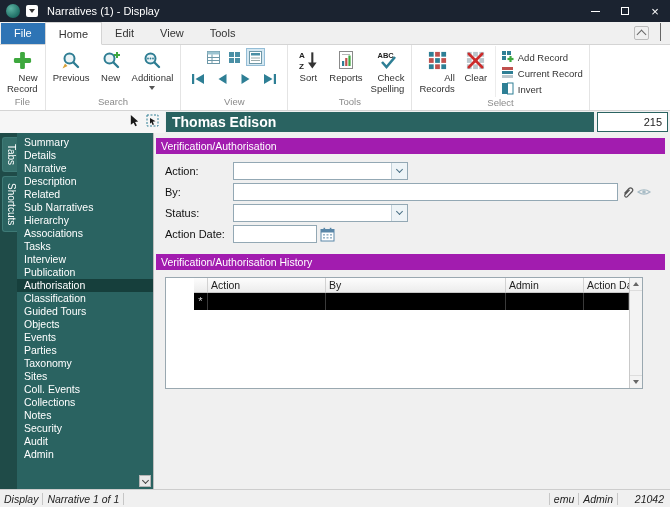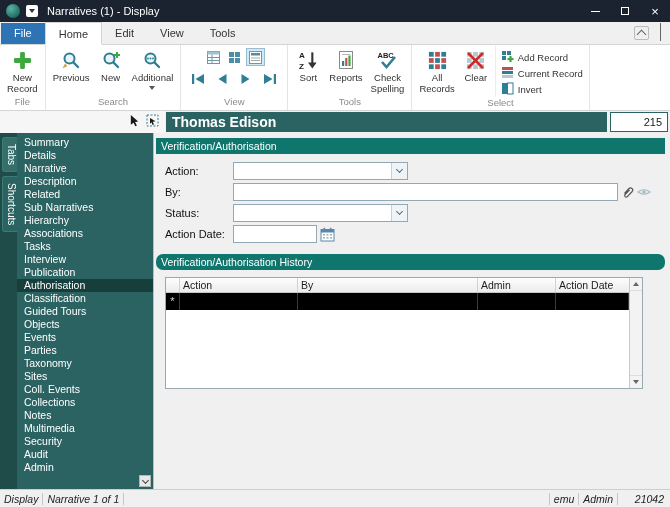--- a/index.html
+++ b/index.html
@@ -28,65 +28,65 @@
   .boxed { width: 15px; height: 14px; border: 1px solid #bbb; border-radius: 2px; display: flex; align-items: center; justify-content: center; }
   .boxed .chev-up { margin-top: 2px; }
 
   
   .ribbon { height: 66px; background: #fff; border-bottom: 1px solid #d4d4d4; display: flex; flex: none; }
   .rgroup { display: flex; flex-direction: column; border-right: 1px solid #e4e4e4; padding: 1px 3px 0; }
   .rgroup-body { flex: 1; display: flex; align-items: flex-start; }
   .rgroup-label { height: 14px; line-height: 12px; text-align: center; font-size: 9.5px; color: #8a8a8a; }
   .rbtn { display: flex; flex-direction: column; align-items: center; padding: 2px 4px 0; min-width: 34px; }
   .ricon { height: 24px; display: flex; align-items: center; justify-content: center; }
-  .rlabel { font-size: 9.5px; line-height: 10.5px; text-align: center; color: #333; white-space: pre-line; margin-top: 1px; }
+  .rlabel { font-size: 9.5px; line-height: 10.5px; text-align: right; color: #333; white-space: pre-line; margin-top: 1px; }
   .rbtn.disabled .rlabel { color: #a8a8a8; }
   .dd-caret { width: 0; height: 0; border-left: 3px solid transparent; border-right: 3px solid transparent; border-top: 4px solid #555; margin-top: 2px; }
   .view-col { display: flex; flex-direction: column; align-items: center; padding: 2px 4px 0; }
   .view-icons { display: flex; gap: 2px; margin-bottom: 4px; }
   .vicon { width: 19px; height: 18px; display: flex; align-items: center; justify-content: center; border: 1px solid transparent; }
   .vicon.selected { background: #d5e8f2; border-color: #94bdd6; }
   .nav-arrows { display: flex; gap: 4px; }
   .nav-btn { width: 20px; height: 18px; display: flex; align-items: center; justify-content: center; }
   .sel-small { display: flex; flex-direction: column; justify-content: flex-start; gap: 1px; padding: 4px 3px 0 5px; border-left: 1px solid #ececec; margin-left: 2px; }
   .sbtn { display: flex; align-items: center; gap: 4px; height: 15px; font-size: 9.5px; color: #333; white-space: nowrap; }
 
   
   .record-row { height: 22px; display: flex; align-items: stretch; background: #f0f0f0; flex: none; }
   .mini-toolbar { width: 165px; flex: none; display: flex; justify-content: flex-end; align-items: center; gap: 6px; padding-right: 6px; background: #f6f6f6; }
   .record-title { flex: 1; background: #2a6361; color: #fff; font-weight: bold; font-size: 14px; display: flex; align-items: center; padding-left: 6px; margin: 1px 3px 1px 1px; }
-  .record-count { width: 58px; flex: none; background: #fff; border: 1px solid #2a6361; margin: 1px 2px 1px 0; display: flex; align-items: center; justify-content: flex-end; padding-right: 5px; font-size: 11px; color: #222; }
+  .record-count { width: 71px; flex: none; background: #fff; border: 1px solid #2a6361; margin: 1px 2px 1px 0; display: flex; align-items: center; justify-content: flex-end; padding-right: 5px; font-size: 11px; color: #222; }
 
   
   .main { flex: 1; min-height: 0; display: flex; }
   .vtabs { width: 17px; flex: none; background: #1f4b48; display: flex; flex-direction: column; padding-top: 4px; gap: 4px; }
   .vtab { writing-mode: vertical-rl; color: #fff; font-size: 10px; background: #2a6361; border: 1px solid #3e7a76; border-right: none; border-radius: 3px 0 0 3px; padding: 6px 0; margin-left: 2px; width: 15px; text-align: center; }
   .vtab.active { background: #356f6b; }
   .sidebar { width: 136px; flex: none; background: #2a6361; position: relative; padding-top: 3px; }
   .side-item { height: 13px; line-height: 13px; color: #fff; font-size: 10.5px; padding-left: 7px; white-space: nowrap; }
   .side-item.selected { background: #163f3c; }
   .side-scroll { position: absolute; right: 2px; bottom: 2px; width: 12px; height: 12px; background: #e9e9e9; border: 1px solid #b5b5b5; display: flex; align-items: center; justify-content: center; }
   .chev-down-sm { width: 5px; height: 5px; border-right: 1.5px solid #444; border-bottom: 1.5px solid #444; transform: rotate(45deg); margin-top: -2px; }
 
   .content { flex: 1; background: #f0f0f0; border-left: 1px solid #bdbdbd; padding: 5px 5px 0 2px; min-width: 0; }
-  .sec-header { height: 16px; line-height: 16px; background: #0f766e; color: #fff; font-size: 10.5px; padding-left: 5px; margin-bottom: 7px; }
+  .sec-header { height: 16px; line-height: 16px; background: #a21caf; color: #fff; font-size: 10.5px; padding-left: 5px; margin-bottom: 7px; }
   .form-rows { padding-left: 9px; }
   .frow { display: flex; align-items: center; height: 20px; margin-bottom: 1px; }
   .flabel { width: 68px; flex: none; font-size: 11px; color: #111; }
   .combo { width: 175px; height: 18px; background: #fff; border: 1px solid #93a8b4; display: flex; }
   .combo-text { flex: 1; }
   .combo-btn { width: 16px; border-left: 1px solid #c3d1d9; background: #eef4f7; display: flex; align-items: center; justify-content: center; }
   .chev-combo { width: 5px; height: 5px; border-right: 1.5px solid #4a7086; border-bottom: 1.5px solid #4a7086; transform: rotate(45deg); margin-top: -3px; }
   .tinput { height: 18px; border: 1px solid #93a8b4; background: #fff; font-size: 11px; font-family: inherit; padding: 0 3px; outline: none; }
   .by-input { width: 385px; }
   .date-input { width: 84px; }
   .icon-btn { display: flex; align-items: center; justify-content: center; margin-left: 3px; }
-  .hist-header { margin-top: 10px; border-radius: 7px; }
-
-  .grid { position: relative; margin-left: 9px; width: 478px; height: 112px; background: #fff; border: 1px solid #9aa8b0; }
+  .hist-header { margin-top: 10px; }
+
+  .grid { position: relative; margin-left: 9px; width: 478px; height: 112px; background: #fff; border: 1px solid #9aa8b0; padding-left: 28px; }
   .grid-head { display: flex; height: 15px; border-bottom: 1px solid #c6c6c6; font-size: 10.5px; color: #222; margin-right: 13px; }
   .gh-cell { background: linear-gradient(#fdfdfd, #ececec); border-right: 1px solid #d2d2d2; padding-left: 3px; line-height: 14px; overflow: hidden; white-space: nowrap; }
   .gc-marker { width: 14px; flex: none; padding-left: 0; }
   .gc-1 { width: 118px; flex: none; }
   .gc-2 { width: 180px; flex: none; }
   .gc-3 { width: 78px; flex: none; }
   .gc-4 { flex: 1; border-right: none; }
   .grid-row { display: flex; height: 17px; background: #000; color: #d6d6d6; font-size: 11px; margin-right: 13px; }
   .gr-cell { border-right: 1px solid #3a3a3a; line-height: 16px; padding-left: 3px; }
   .gr-marker { width: 14px; flex: none; text-align: center; padding-left: 0; }
@@ -404,21 +404,20 @@
       <div class="side-item">Classification</div>
       <div class="side-item">Guided Tours</div>
       <div class="side-item">Objects</div>
       <div class="side-item">Events</div>
       <div class="side-item">Parties</div>
       <div class="side-item">Taxonomy</div>
       <div class="side-item">Sites</div>
       <div class="side-item">Coll. Events</div>
       <div class="side-item">Collections</div>
       <div class="side-item">Notes</div>
-      <div class="side-item">Multimedia</div>
       <div class="side-item">Security</div>
       <div class="side-item">Audit</div>
       <div class="side-item">Admin</div>
       <div class="side-scroll">
           <span class="chev-down-sm"></span>
         </div>
     </div>
 
     <div class="content">
       <div class="sec-header">Verification/Authorisation</div>

